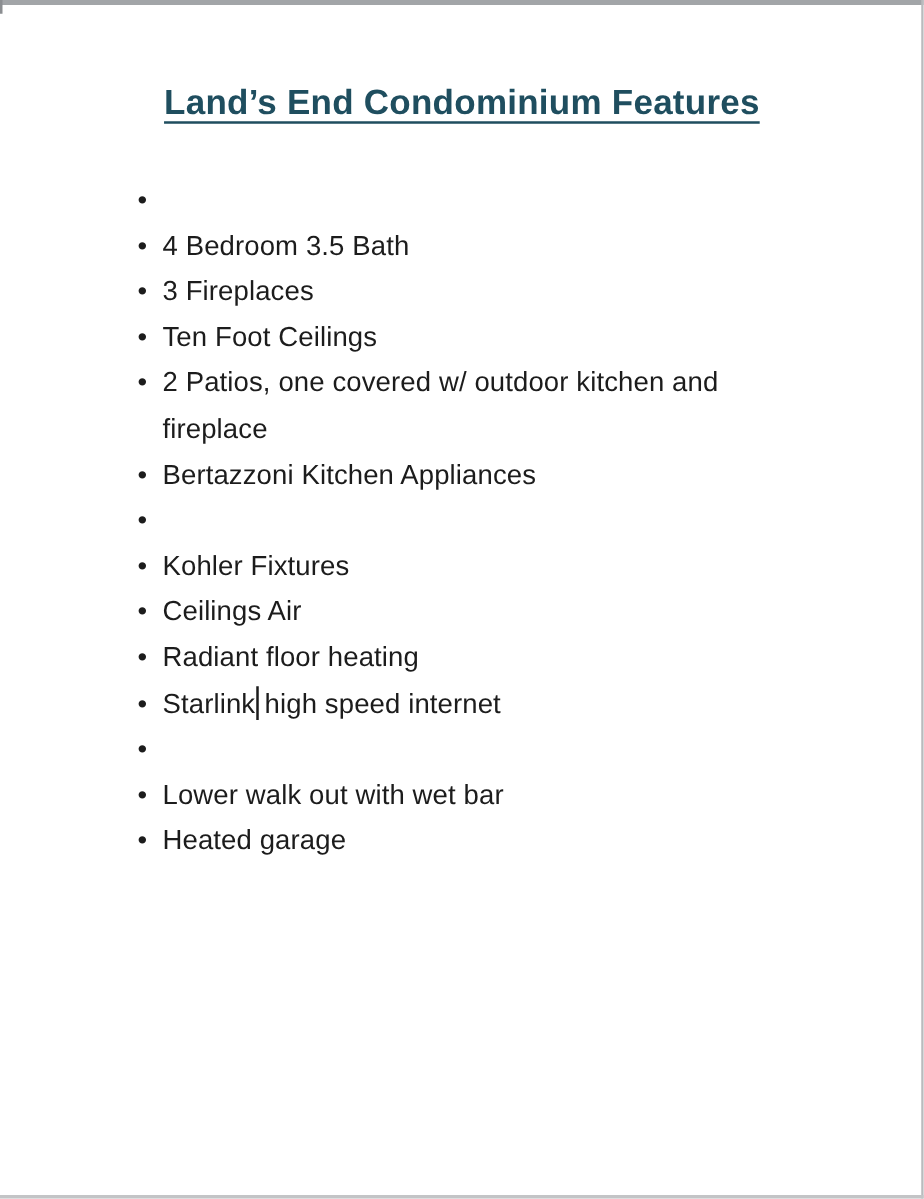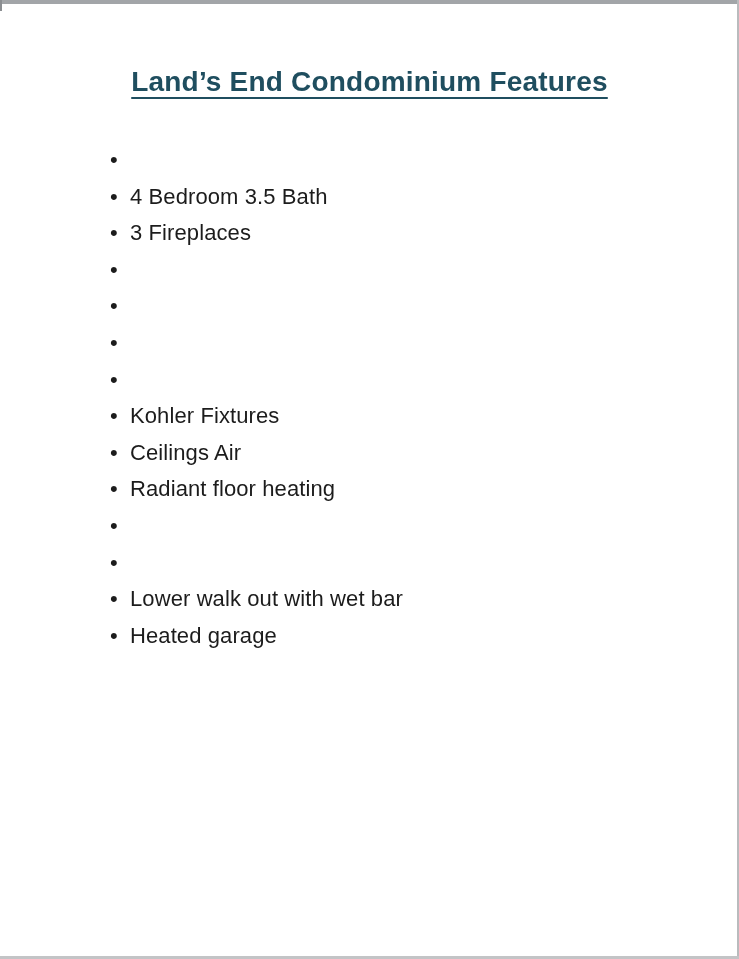--- a/index.html
+++ b/index.html
@@ -113,28 +113,31 @@
       <span class="item-text">4 Bedroom 3.5 Bath</span>
     </li>
 
     <li class="feature">
       <span class="bullet">•</span>
       <span class="item-text">3 Fireplaces</span>
     </li>
 
     <li class="feature">
       <span class="bullet">•</span>
+      <span class="item-text">Ten Foot Ceilings</span>
     </li>
 
     <li class="feature">
       <span class="bullet">•</span>
+      <span class="item-text">2 Patios, one covered w/ outdoor kitchen and fireplace</span>
     </li>
 
     <li class="feature">
       <span class="bullet">•</span>
+      <span class="item-text">Bertazzoni Kitchen Appliances</span>
     </li>
 
     <li class="feature">
       <span class="bullet">•</span>
     </li>
 
     <li class="feature">
       <span class="bullet">•</span>
       <span class="item-text">Kohler Fixtures</span>
     </li>
@@ -144,20 +147,21 @@
       <span class="item-text">Ceilings Air</span>
     </li>
 
     <li class="feature">
       <span class="bullet">•</span>
       <span class="item-text">Radiant floor heating</span>
     </li>
 
     <li class="feature">
       <span class="bullet">•</span>
+      <span class="item-text"><span>Starlink</span><span class="caret"></span><span>high speed internet</span></span>
     </li>
 
     <li class="feature">
       <span class="bullet">•</span>
     </li>
 
     <li class="feature">
       <span class="bullet">•</span>
       <span class="item-text">Lower walk out with wet bar</span>
     </li>

